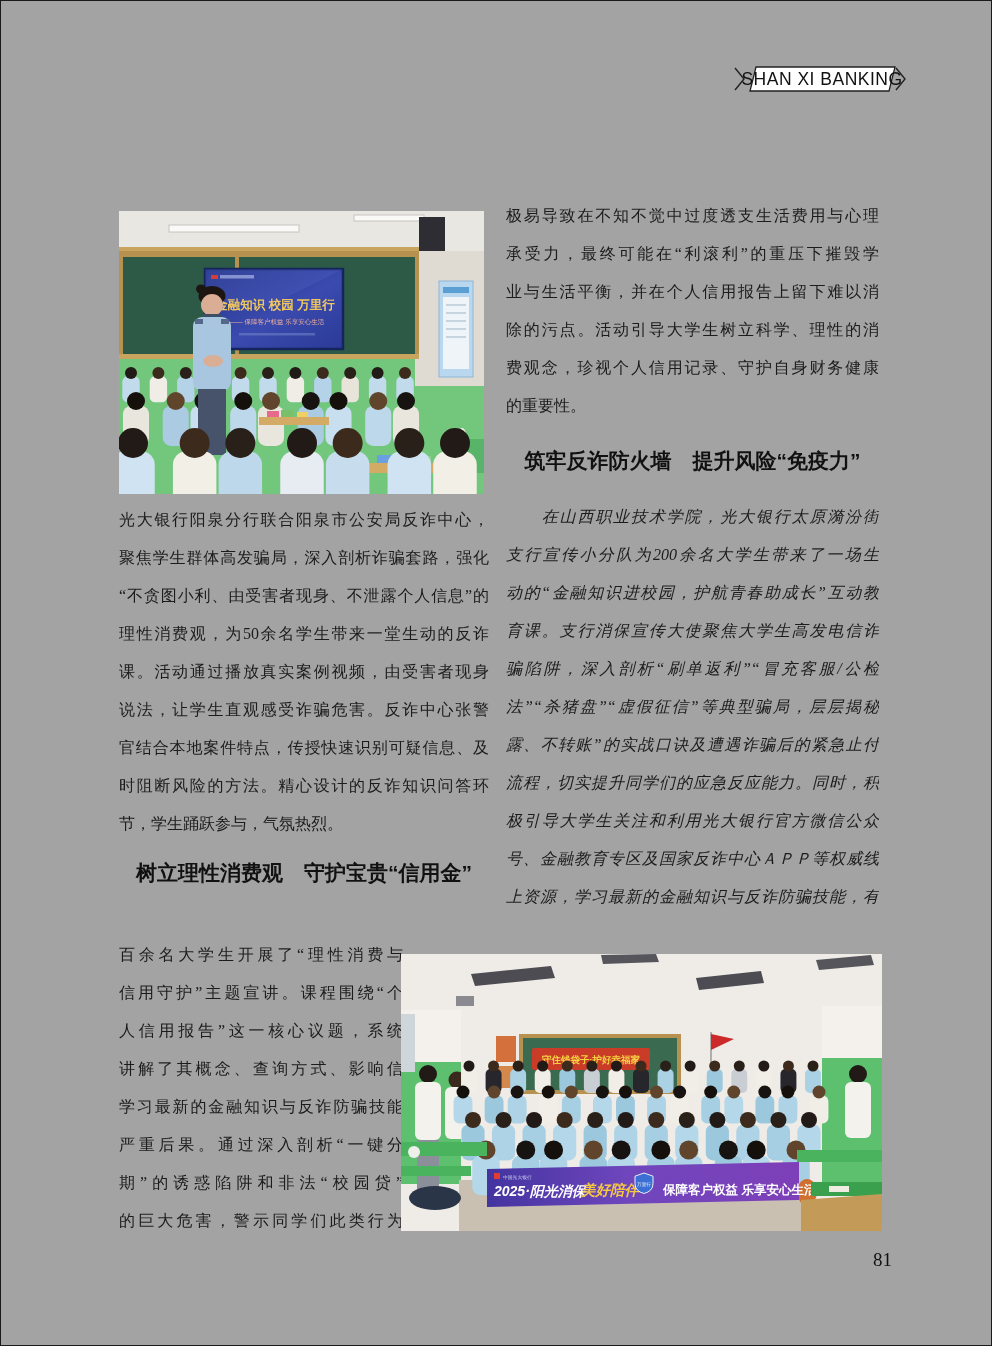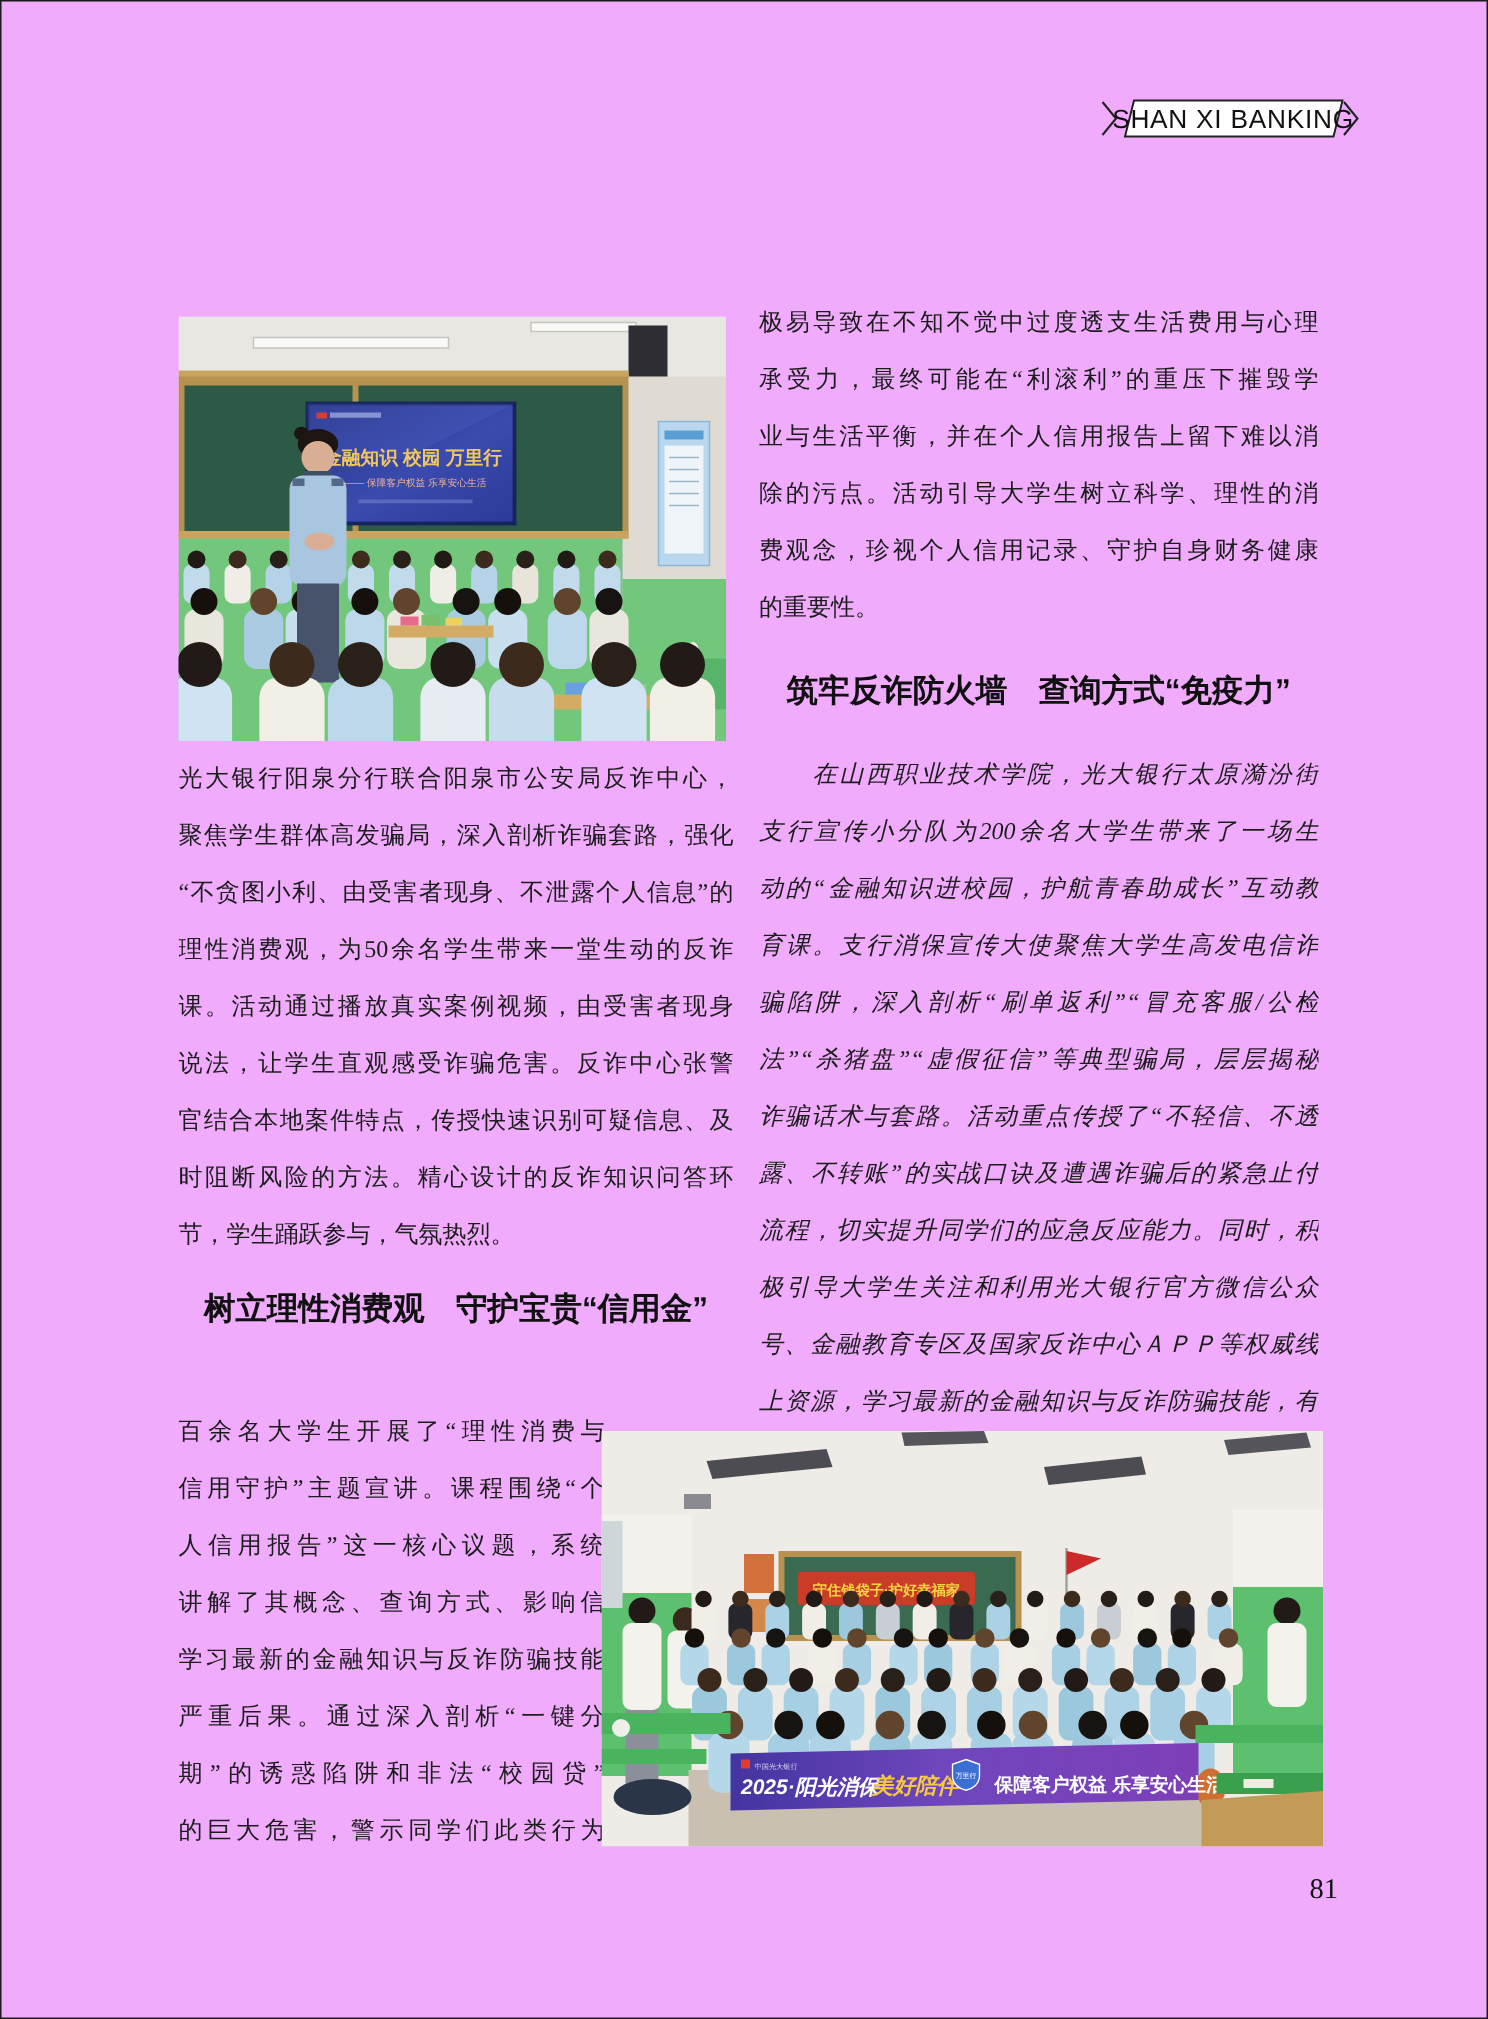--- a/index.html
+++ b/index.html
@@ -1,17 +1,17 @@
 <!DOCTYPE html>
 <html><head>
 <meta charset="utf-8">
 <style>
   html,body{margin:0;padding:0;background:#ffffff;}
   .page{
-    position:relative;width:992px;height:1346px;background:#f0abfc;
+    position:relative;width:992px;height:1346px;background:#a3a3a3;
     border:1px solid #1a1a1a;box-sizing:border-box;overflow:hidden;
     font-family:"Liberation Serif","DejaVu Serif",serif;color:#1c1c1c;
   }
   .abs{position:absolute;}
   .tcol .tline{
     height:38px;line-height:38px;font-size:16px;
     text-align:justify;text-align-last:justify;overflow:hidden;
   }
   .tcol .tline.tline-last{text-align-last:left;}
   .heading{
@@ -170,30 +170,29 @@
 
   <div class="abs tcol" style="left:505px;top:196px;width:373px;">
       <div class="tline">极易导致在不知不觉中过度透支生活费用与心理</div>
       <div class="tline">承受力，最终可能在“利滚利”的重压下摧毁学</div>
       <div class="tline">业与生活平衡，并在个人信用报告上留下难以消</div>
       <div class="tline">除的污点。活动引导大学生树立科学、理性的消</div>
       <div class="tline">费观念，珍视个人信用记录、守护自身财务健康</div>
       <div class="tline tline-last">的重要性。</div>
     </div>
 
-  <div class="abs heading" style="left:505px;top:445px;width:373px;">筑牢反诈防火墙　查询方式“免疫力”</div>
+  <div class="abs heading" style="left:505px;top:445px;width:373px;">筑牢反诈防火墙　提升风险“免疫力”</div>
 
   <div class="abs tcol" style="left:505px;top:497px;width:373px;font-style:italic;">
       <div class="tline">　　在山西职业技术学院，光大银行太原漪汾街</div>
       <div class="tline">支行宣传小分队为200余名大学生带来了一场生</div>
       <div class="tline">动的“金融知识进校园，护航青春助成长”互动教</div>
       <div class="tline">育课。支行消保宣传大使聚焦大学生高发电信诈</div>
       <div class="tline">骗陷阱，深入剖析“刷单返利”“冒充客服/公检</div>
       <div class="tline">法”“杀猪盘”“虚假征信”等典型骗局，层层揭秘</div>
-      <div class="tline">诈骗话术与套路。活动重点传授了“不轻信、不透</div>
       <div class="tline">露、不转账”的实战口诀及遭遇诈骗后的紧急止付</div>
       <div class="tline">流程，切实提升同学们的应急反应能力。同时，积</div>
       <div class="tline">极引导大学生关注和利用光大银行官方微信公众</div>
       <div class="tline">号、金融教育专区及国家反诈中心ＡＰＰ等权威线</div>
       <div class="tline">上资源，学习最新的金融知识与反诈防骗技能，有</div>
     </div>
 
   <div class="abs tcol" style="left:118px;top:500px;width:370px;">
       <div class="tline">光大银行阳泉分行联合阳泉市公安局反诈中心，</div>
       <div class="tline">聚焦学生群体高发骗局，深入剖析诈骗套路，强化</div>

